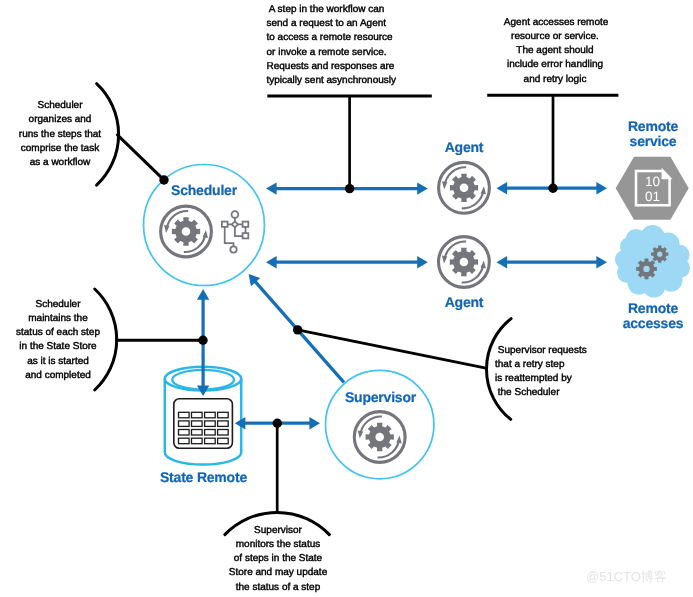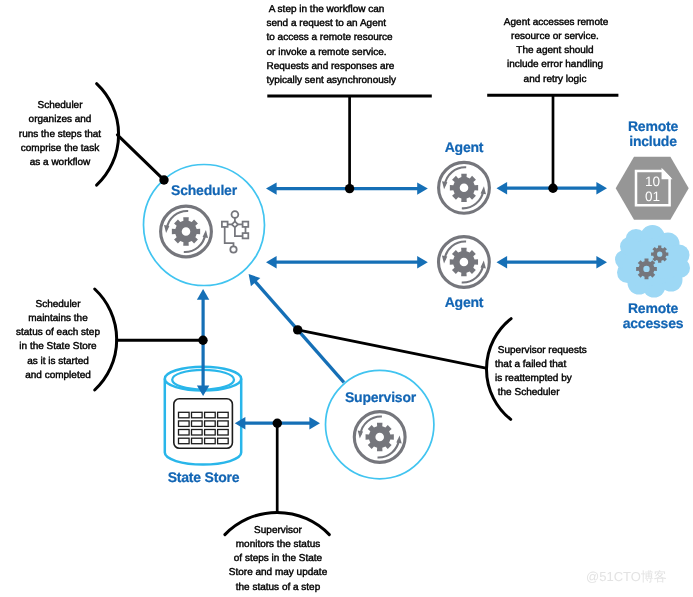--- a/index.html
+++ b/index.html
@@ -194,31 +194,31 @@
 The agent should
 include error handling
 and retry logic</div>
   <div class="calltext" id="ct-state">Scheduler
 maintains the
 status of each step
 in the State Store
 as it is started
 and completed</div>
   <div class="calltext" id="ct-sup-req"> Supervisor requests
-that a failed that
+that a retry step
 is reattempted by
  the Scheduler</div>
   <div class="calltext" id="ct-sup-mon">Supervisor
 monitors the status
 of steps in the State
 Store and may update
 the status of a step</div>
 
   <div class="nodelabel" id="lb-sched">Scheduler</div>
   <div class="nodelabel" id="lb-agent1">Agent</div>
   <div class="nodelabel" id="lb-agent2">Agent</div>
   <div class="nodelabel" id="lb-sup">Supervisor</div>
-  <div class="nodelabel" id="lb-store">State Store</div>
-  <div class="nodelabel" id="lb-rres"><span>Remote</span><br><span>include</span></div>
+  <div class="nodelabel" id="lb-store">State Remote</div>
+  <div class="nodelabel" id="lb-rres"><span>Remote</span><br><span>service</span></div>
   <div class="nodelabel" id="lb-rsvc"><span>Remote</span><br><span>accesses</span></div>
 
   <div class="watermark" id="wm">@51CTO博客</div>
 </div>
 
 </body></html>

